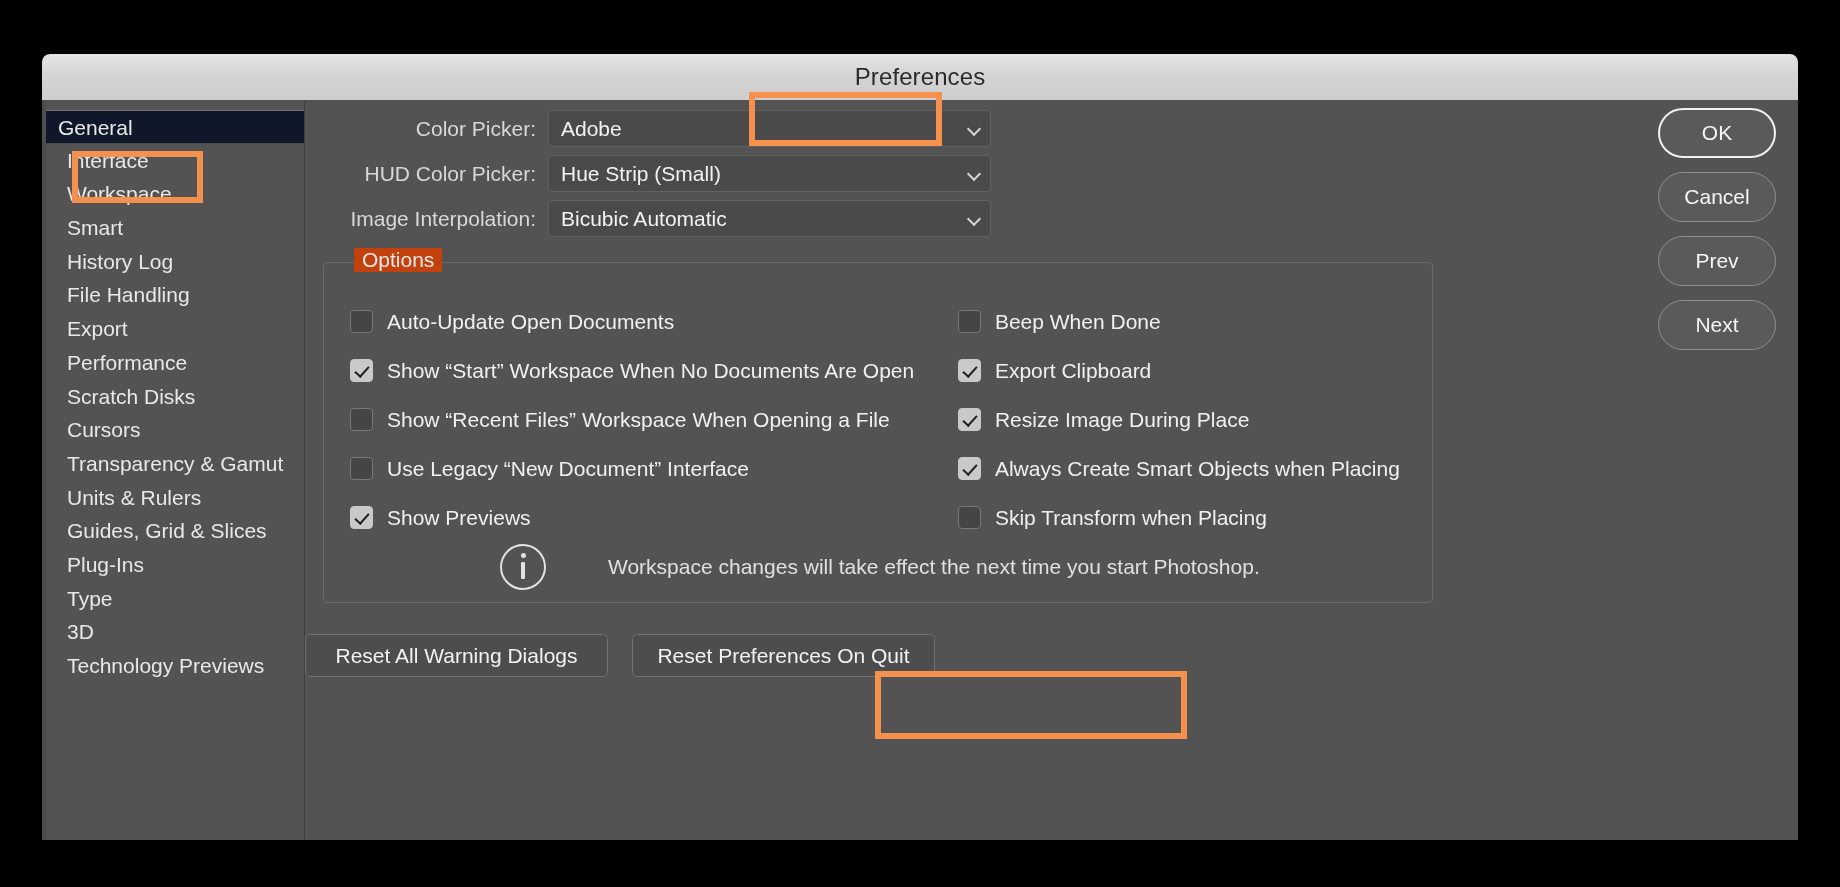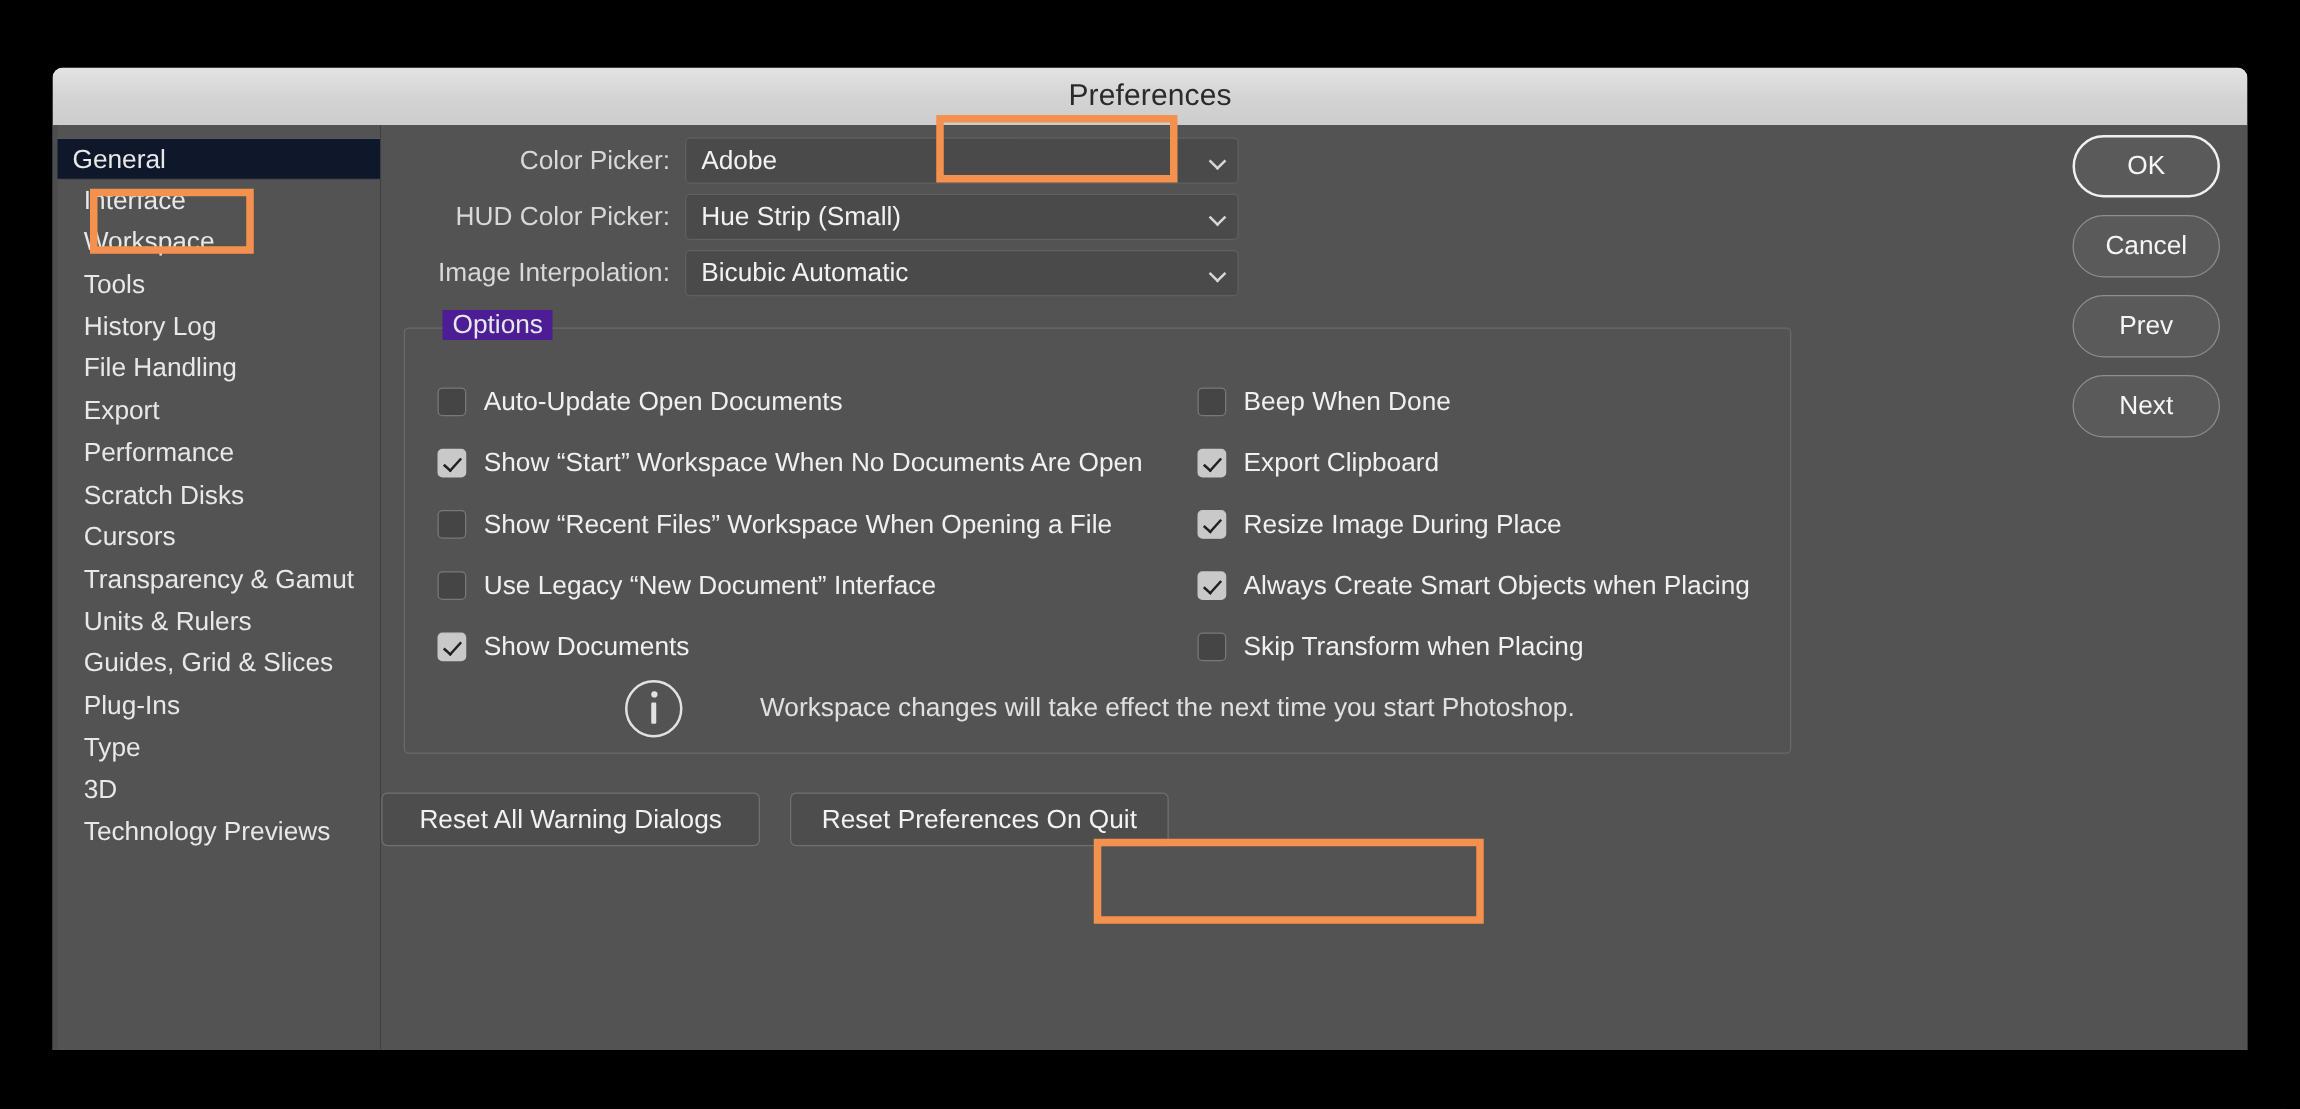--- a/index.html
+++ b/index.html
@@ -162,21 +162,21 @@
     width: 1110px;
     height: 341px;
     border: 1px solid #6a6a6a;
     border-radius: 4px;
     box-sizing: border-box;
   }
   #options-legend {
     position: absolute;
     left: 30px;
     top: -15px;
-    background: #4c1d95;
+    background: #c2410c;
     padding: 0 8px;
     font-size: 21px;
     color: #e8e8e8;
   }
   .opt-cols {
     position: absolute;
     left: 0; top: 34px;
     width: 100%;
     display: flex;
   }
@@ -341,21 +341,21 @@
   </div>
 
   <div id="content">
 
     <div id="sidebar">
       <div class="side-scroll-edge"></div>
       <div id="sidebar-list">
           <div class="side-item selected">General</div>
           <div class="side-item">Interface</div>
           <div class="side-item">Workspace</div>
-          <div class="side-item">Tools</div>
+          <div class="side-item">Smart</div>
           <div class="side-item">History Log</div>
           <div class="side-item">File Handling</div>
           <div class="side-item">Export</div>
           <div class="side-item">Performance</div>
           <div class="side-item">Scratch Disks</div>
           <div class="side-item">Cursors</div>
           <div class="side-item">Transparency &amp; Gamut</div>
           <div class="side-item">Units &amp; Rulers</div>
           <div class="side-item">Guides, Grid &amp; Slices</div>
           <div class="side-item">Plug-Ins</div>
@@ -407,21 +407,21 @@
               <div class="checkrow">
                 <span class="cb"></span>
                 <span class="cb-label">Show “Recent Files” Workspace When Opening a File</span>
               </div>
               <div class="checkrow">
                 <span class="cb"></span>
                 <span class="cb-label">Use Legacy “New Document” Interface</span>
               </div>
               <div class="checkrow">
                 <span class="cb checked"></span>
-                <span class="cb-label">Show Documents</span>
+                <span class="cb-label">Show Previews</span>
               </div>
             </div>
           <div class="opt-col right" id="opt-right">
               <div class="checkrow">
                 <span class="cb"></span>
                 <span class="cb-label">Beep When Done</span>
               </div>
               <div class="checkrow">
                 <span class="cb checked"></span>
                 <span class="cb-label">Export Clipboard</span>

